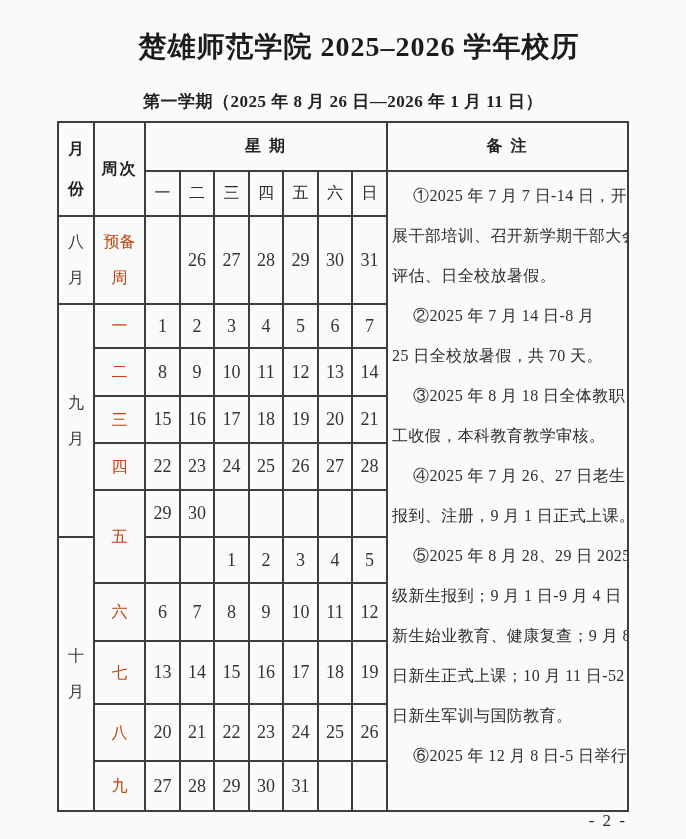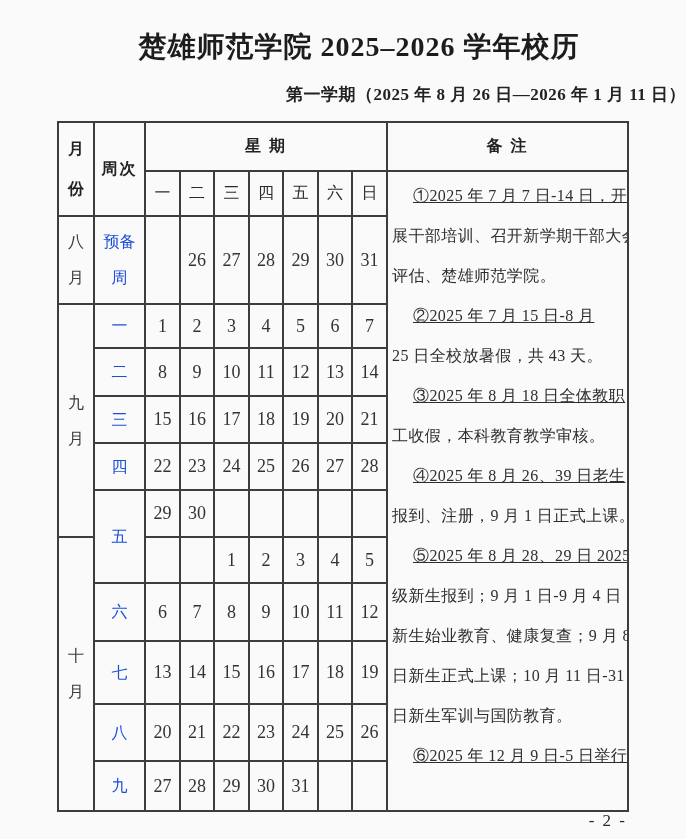--- a/index.html
+++ b/index.html
@@ -22,24 +22,24 @@
     width: 100%;
     margin: 16px;
     text-align: center;
     font-size: 28px;
     font-weight: bold;
     letter-spacing: 1px;
     color: #1c1c1c;
   }
   .subtitle {
     position: absolute;
-    top: 83px;
+    top: 90px;
     left: 0;
     width: 100%;
-    text-align: right;
+    text-align: center;
     font-size: 17px;
     font-weight: bold;
     letter-spacing: 0.5px;
     color: #222;
   }
   table.calendar {
     position: absolute;
     left: 57px;
     top: 121px;
     width: 570px;
@@ -65,21 +65,21 @@
     letter-spacing: 0;
   }
   .month-cell .vchar {
     line-height: 36px;
     font-weight: normal;
     font-size: 16px;
     color: #3a3a3a;
   }
   .week-cell {
     font-size: 16px;
-    color: #1d4ed8;
+    color: #c2410c;
   }
   .week-cell .vchar {
     line-height: 36px;
   }
   .day-name-cell {
     font-size: 16px;
     color: #2a2a2a;
   }
   .day-cell {
     font-size: 18px;
@@ -93,21 +93,20 @@
   .note-line {
     font-size: 16px;
     line-height: 40px;
     height: 40px;
     white-space: nowrap;
     letter-spacing: 0.4px;
     color: #2e2e2e;
   }
   .note-line.indent {
     padding-left: 21px;
-    text-decoration: underline;
   }
   .page-number {
     position: absolute;
     top: 811px;
     left: 57px;
     width: 570px;
     text-align: right;
     font-size: 17px;
     color: #2a2a2a;
     letter-spacing: 2px;
@@ -147,33 +146,33 @@
       <td class="day-name-cell">一</td>
       <td class="day-name-cell">二</td>
       <td class="day-name-cell">三</td>
       <td class="day-name-cell">四</td>
       <td class="day-name-cell">五</td>
       <td class="day-name-cell">六</td>
       <td class="day-name-cell">日</td>
       <td class="notes-cell" rowspan="12" id="notes-cell">
           <div class="note-line indent">①2025 年 7 月 7 日-14 日，开</div>
           <div class="note-line">展干部培训、召开新学期干部大会</div>
-          <div class="note-line">评估、楚雄师范学院。</div>
-          <div class="note-line indent">②2025 年 7 月 15 日-8 月</div>
-          <div class="note-line">25 日全校放暑假，共 43 天。</div>
+          <div class="note-line">评估、日全校放暑假。</div>
+          <div class="note-line indent">②2025 年 7 月 14 日-8 月</div>
+          <div class="note-line">25 日全校放暑假，共 70 天。</div>
           <div class="note-line indent">③2025 年 8 月 18 日全体教职</div>
           <div class="note-line">工收假，本科教育教学审核。</div>
-          <div class="note-line indent">④2025 年 8 月 26、39 日老生</div>
+          <div class="note-line indent">④2025 年 7 月 26、27 日老生</div>
           <div class="note-line">报到、注册，9 月 1 日正式上课。</div>
           <div class="note-line indent">⑤2025 年 8 月 28、29 日 2025</div>
           <div class="note-line">级新生报到；9 月 1 日-9 月 4 日</div>
           <div class="note-line">新生始业教育、健康复查；9 月 8</div>
-          <div class="note-line">日新生正式上课；10 月 11 日-31</div>
+          <div class="note-line">日新生正式上课；10 月 11 日-52</div>
           <div class="note-line">日新生军训与国防教育。</div>
-          <div class="note-line indent">⑥2025 年 12 月 9 日-5 日举行</div>
+          <div class="note-line indent">⑥2025 年 12 月 8 日-5 日举行</div>
         </td>
     </tr>
   <tr style="height: 88px;">
         <td class="month-cell" rowspan="1">
           <span class="vchar">八</span>
           <span class="vchar">月</span>
         </td>
         <td class="week-cell" rowspan="1">
           <span class="vchar">预备</span>
           <span class="vchar">周</span>

